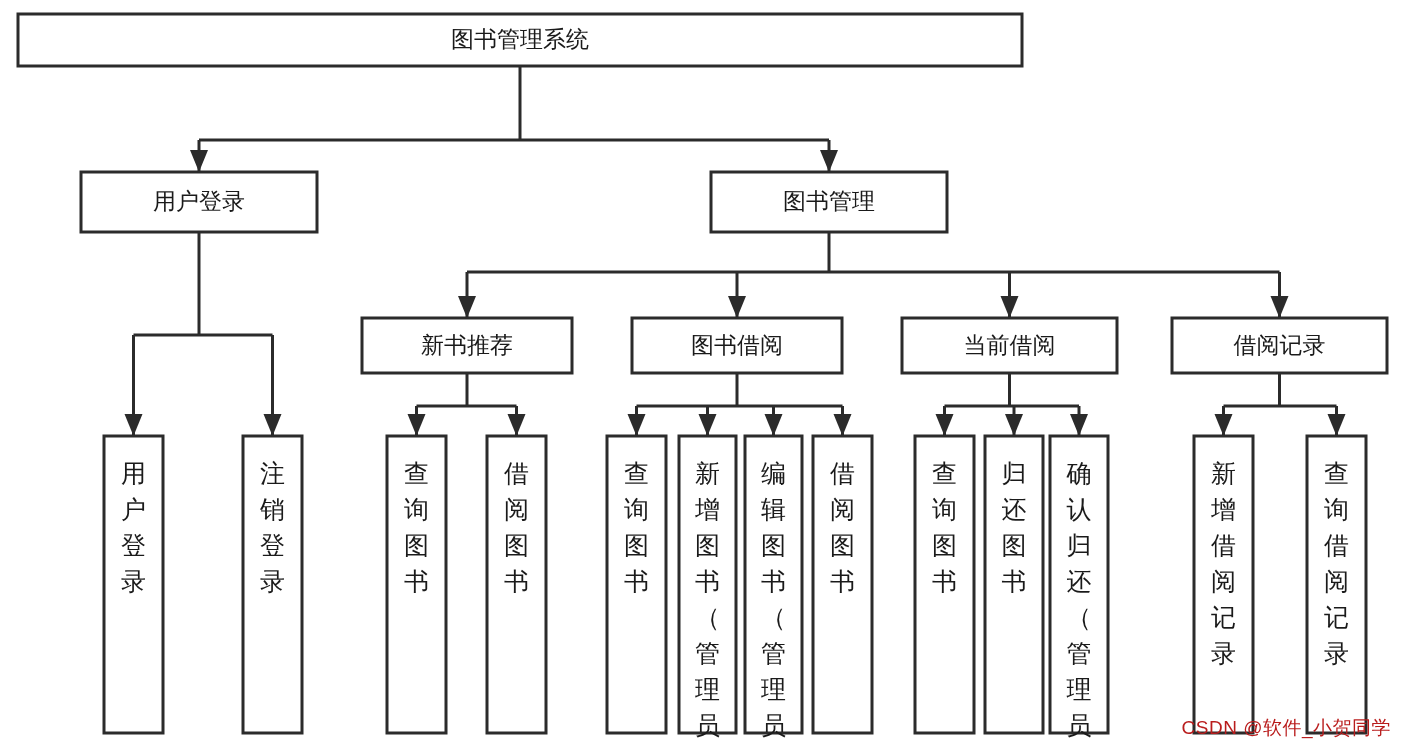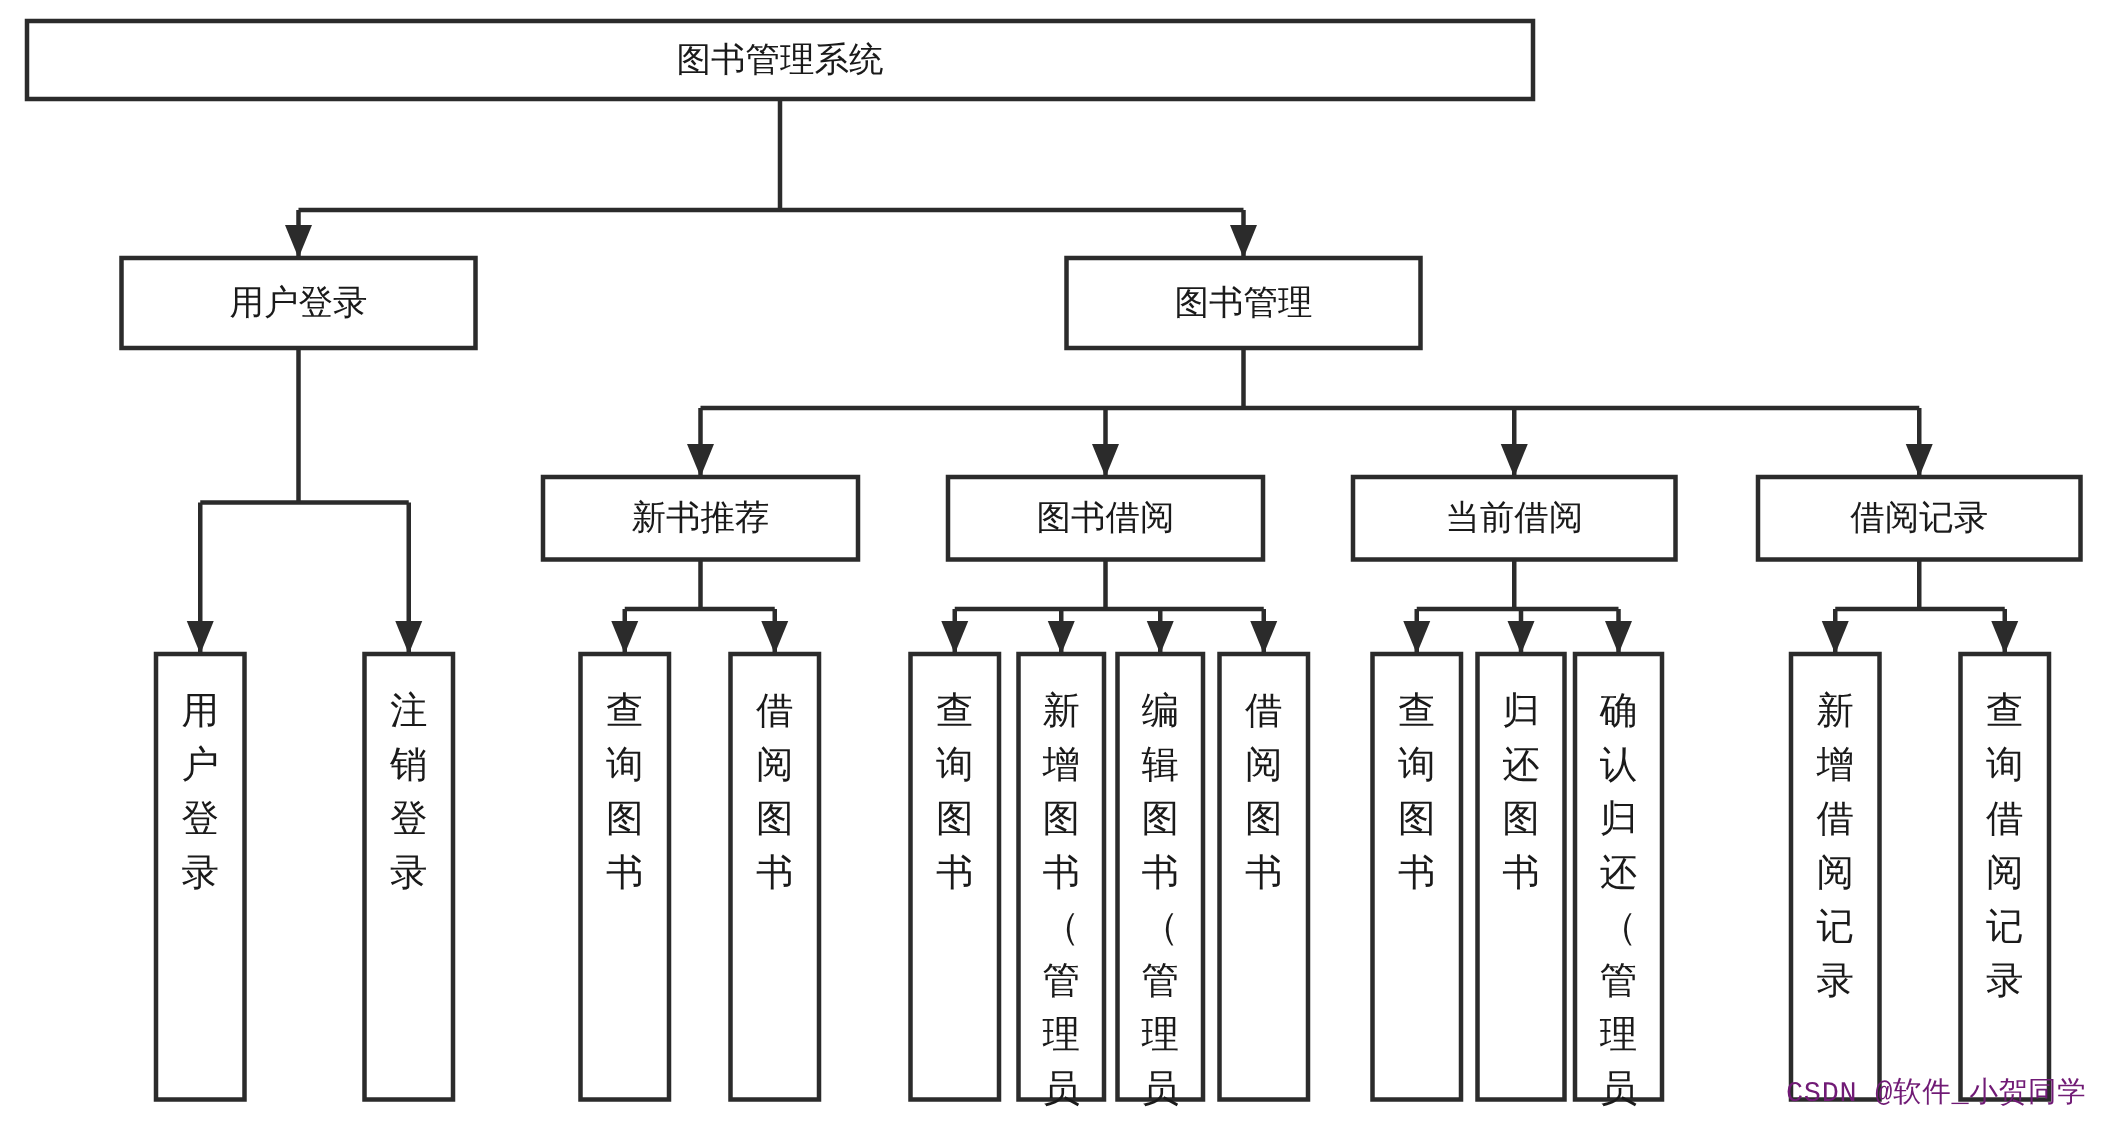--- a/index.html
+++ b/index.html
@@ -50,23 +50,23 @@
   .node-label-v {
     font-family: "Liberation Sans", "DejaVu Sans", sans-serif;
     fill: #1a1a1a;
     font-size: 25px;
     text-anchor: middle;
   }
   .watermark {
     position: absolute;
     right: 14px;
     bottom: 6px;
-    font-family: Liberation Mono, monospace;
+    font-family: Liberation Sans, sans-serif;
     font-size: 19px;
-    color: #701a75;
+    color: #b91c1c;
     letter-spacing: 0.5px;
     white-space: nowrap;
   }
 </style>
 </head>
 <body>
 
 <div id="diagram-root">
   <svg class="diagram-canvas" id="diagram-canvas" viewBox="0 0 1405 747" xmlns="http://www.w3.org/2000/svg">
       <g>

